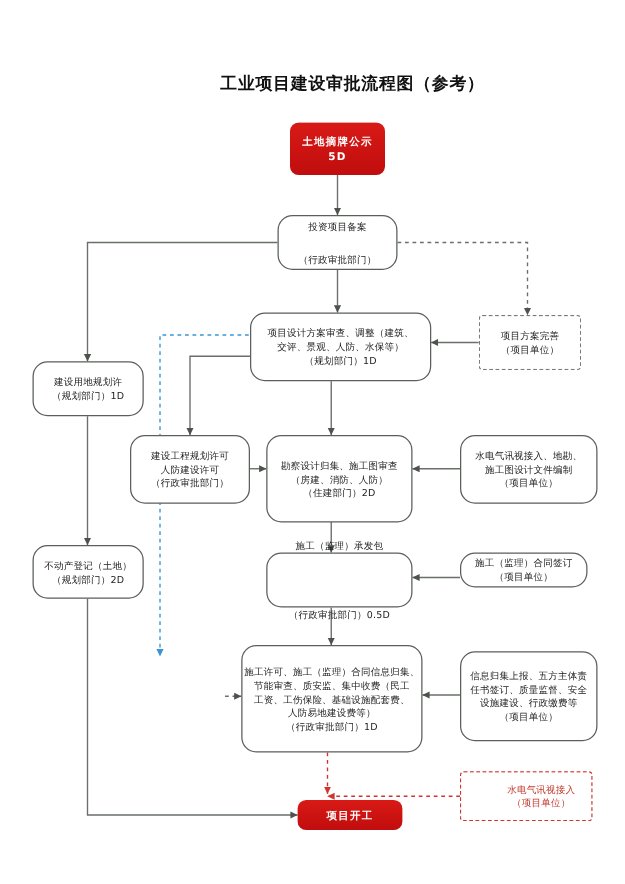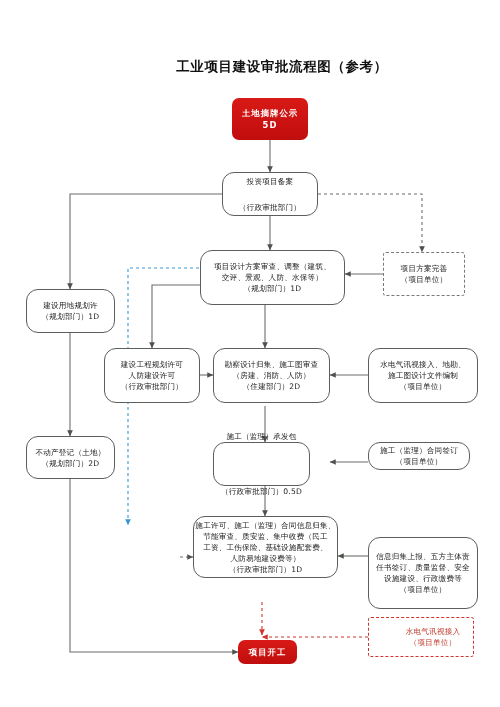--- a/index.html
+++ b/index.html
@@ -189,65 +189,65 @@
     <span class="ln">建设用地规划许</span>
     <span class="ln">（规划部门）1D</span>
   </div>
 
   <div class="node n-proc" style="left:104px; top:348px; width:96px; height:55px;">
     <span class="ln">建设工程规划许可</span>
     <span class="ln">人防建设许可</span>
     <span class="ln">（行政审批部门）</span>
   </div>
 
-  <div class="node n-proc" style="left:213px; top:348px; width:117px; height:55px;">
+  <div class="node n-proc" style="left:213px; top:348px; width:117px; height:70px;">
     <span class="ln">勘察设计归集、施工图审查</span>
     <span class="ln">（房建、消防、人防）</span>
     <span class="ln">（住建部门）2D</span>
   </div>
 
   <div class="node n-proc" style="left:368px; top:348px; width:110px; height:55px;">
     <span class="ln">水电气讯视接入、地勘、</span>
     <span class="ln">施工图设计文件编制</span>
     <span class="ln">（项目单位）</span>
   </div>
 
   <div class="node n-proc" style="left:26px; top:436px; width:89px; height:43px;">
     <span class="ln">不动产登记（土地）</span>
     <span class="ln">（规划部门）2D</span>
   </div>
 
-  <div class="node n-proc" style="left:213px; top:442px; width:97px; height:44px;gap:44px;">
+  <div class="node n-proc" style="left:213px; top:442px; width:117px; height:44px;gap:44px;">
     <span class="ln">施工（监理）承发包</span>
     <span class="ln">（行政审批部门）0.5D</span>
   </div>
 
   <div class="node n-proc" style="left:368px; top:442px; width:102px; height:28px;">
     <span class="ln">施工（监理）合同签订</span>
     <span class="ln">（项目单位）</span>
   </div>
 
 
-  <div class="node n-proc" style="left:193px; top:516px; width:145px; height:62px;">
+  <div class="node n-proc" style="left:193px; top:516px; width:145px; height:86px;">
     <span class="ln">施工许可、施工（监理）合同信息归集、</span>
     <span class="ln">节能审查、质安监、集中收费（民工</span>
     <span class="ln">工资、工伤保险、基础设施配套费、</span>
     <span class="ln">人防易地建设费等）</span>
     <span class="ln">（行政审批部门）1D</span>
   </div>
 
-  <div class="node n-proc" style="left:368px; top:537px; width:110px; height:72px;">
+  <div class="node n-proc" style="left:368px; top:521px; width:110px; height:72px;">
     <span class="ln">信息归集上报、五方主体责</span>
     <span class="ln">任书签订、质量监督、安全</span>
     <span class="ln">设施建设、行政缴费等</span>
     <span class="ln">（项目单位）</span>
   </div>
 
   <div class="node n-reddash" style="left:368px; top:617px; width:106px; height:40px;">
     <span class="ln">水电气讯视接入</span>
     <span class="ln">（项目单位）</span>
   </div>
 
-  <div class="node n-red" style="left:238px; top:640px; width:59px; height:24px;">
+  <div class="node n-red" style="left:238px; top:640px; width:84px; height:24px;">
     <span class="ln">项目开工</span>
   </div>
 
 </div>
 
 </body></html>

